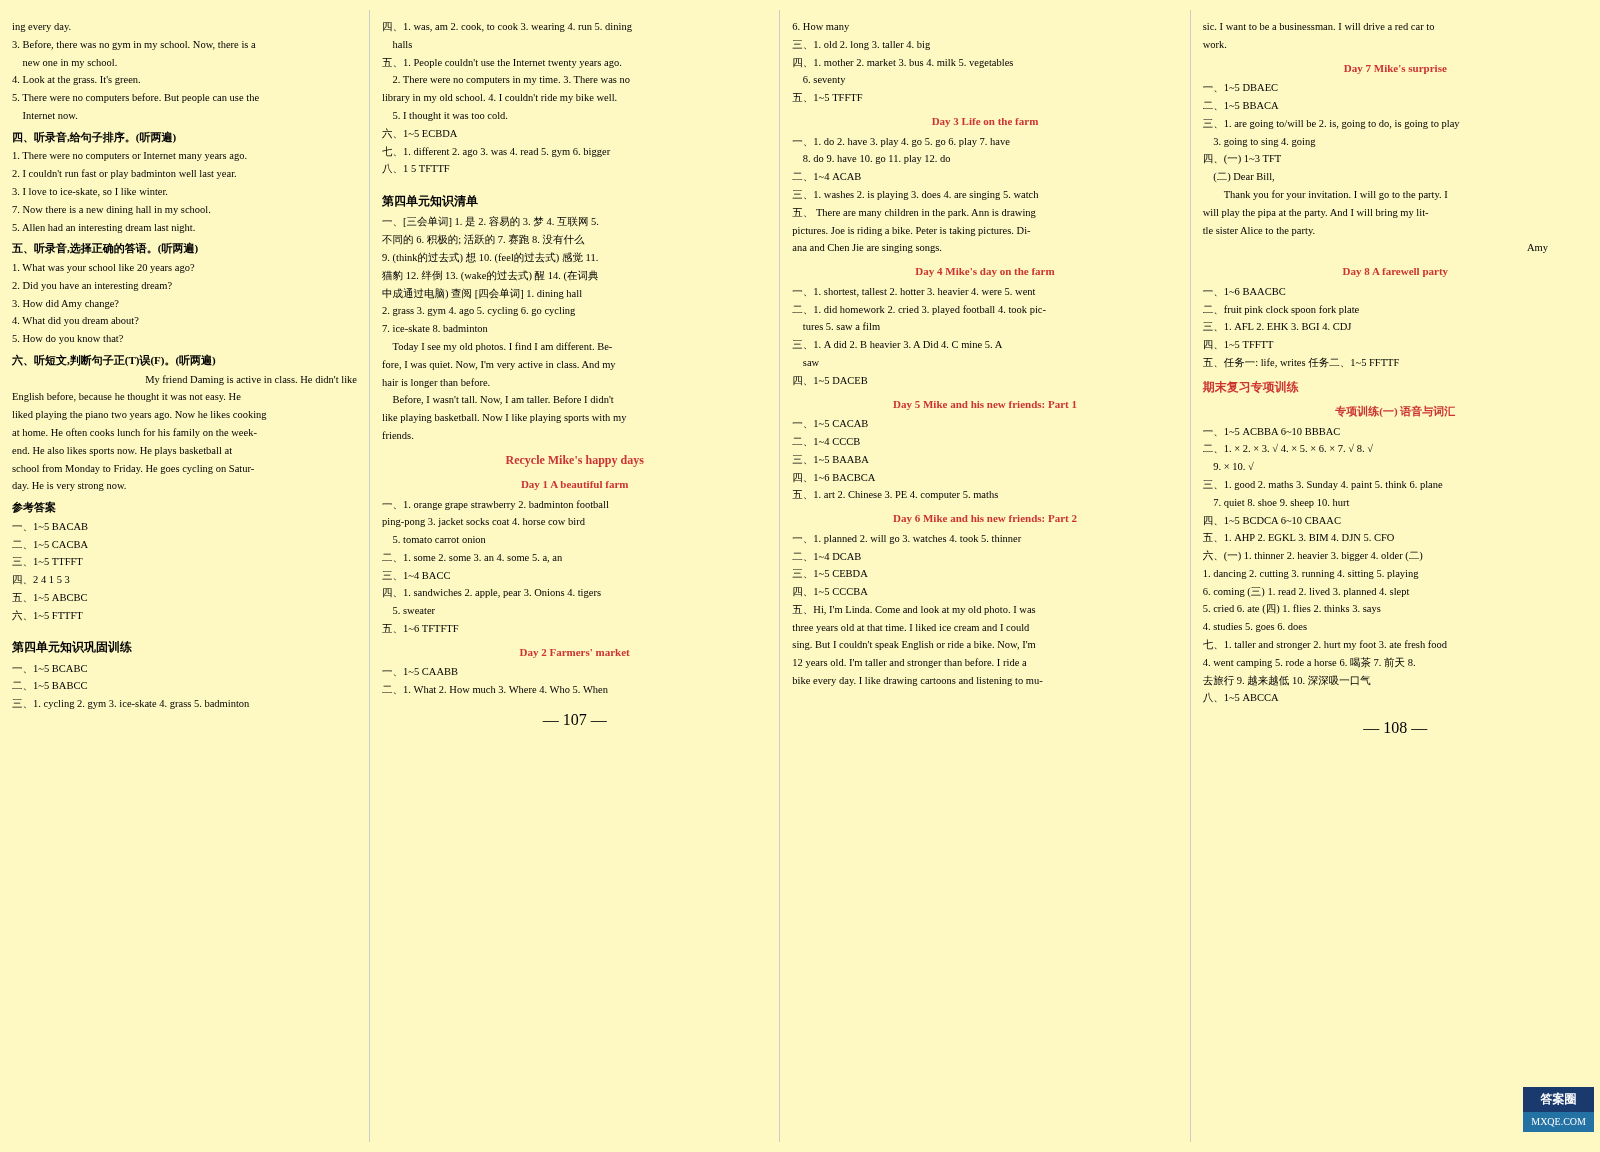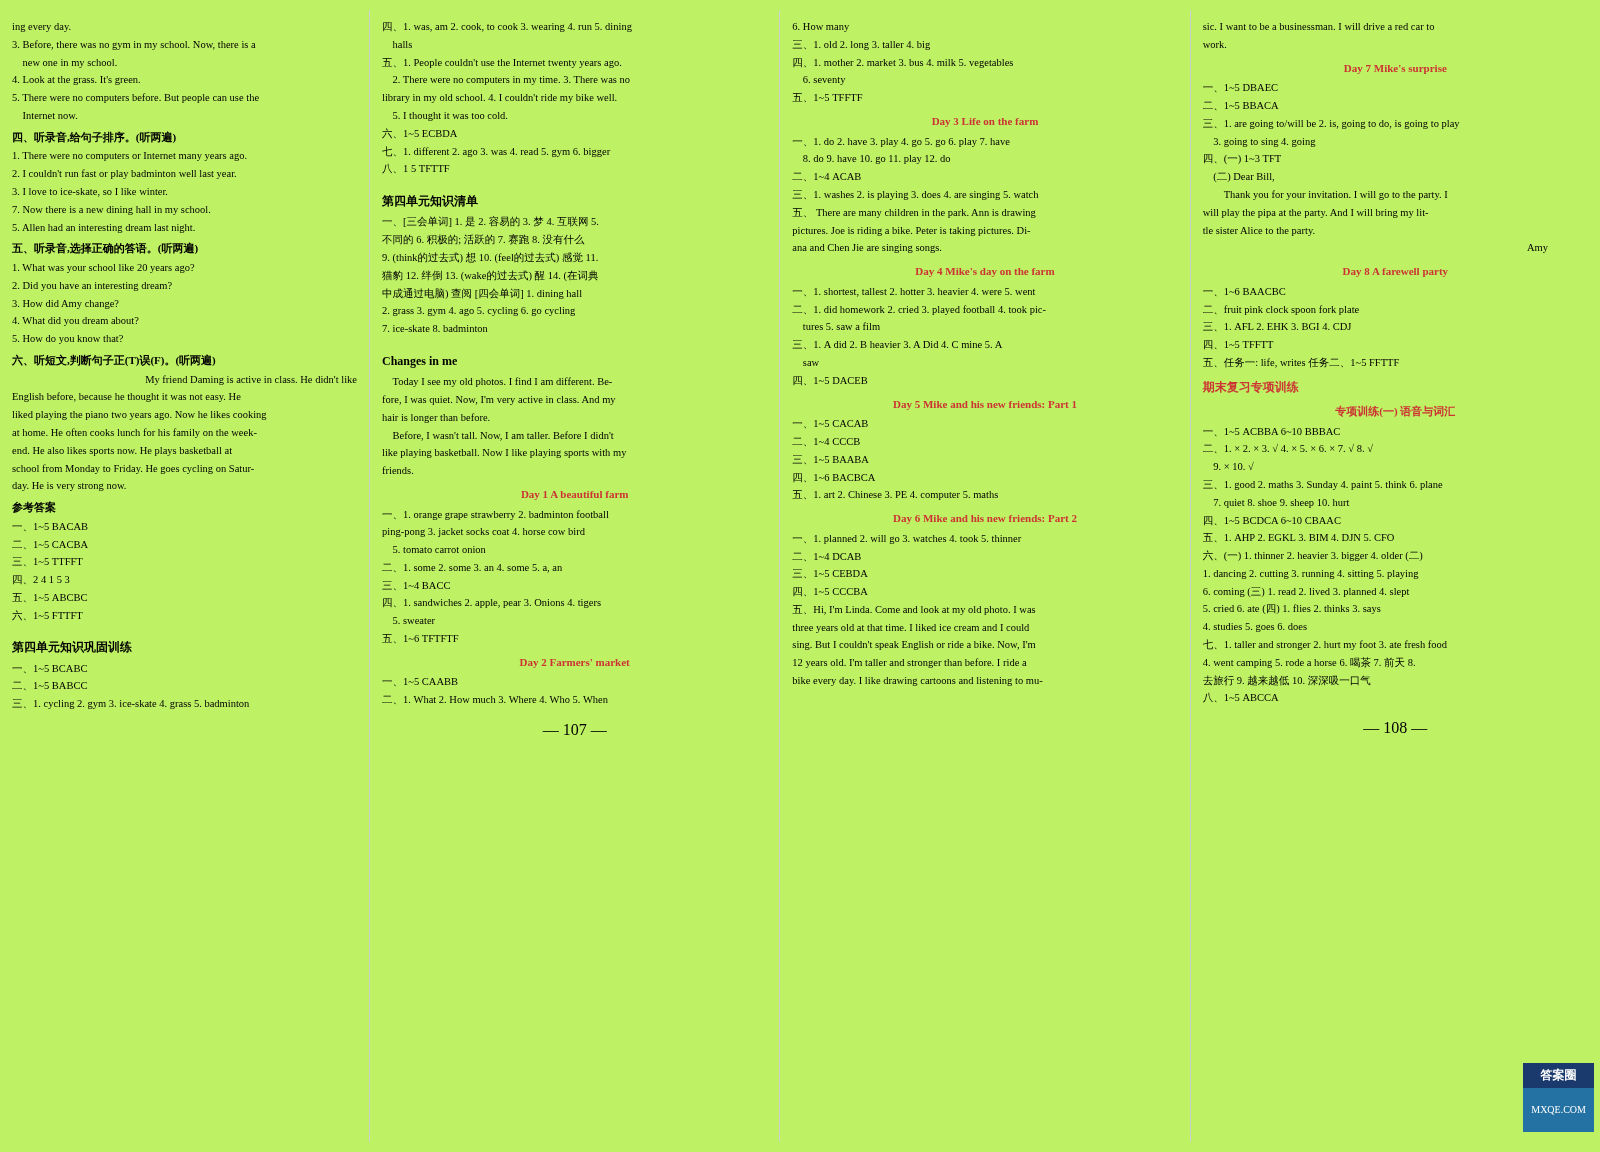--- a/index.html
+++ b/index.html
@@ -8,21 +8,21 @@
       font-size: 11px;
       background: #fff;
       width: 1600px;
       min-height: 1152px;
       overflow: hidden;
     }
     .page-container {
       display: flex;
       width: 1600px;
       min-height: 1152px;
-      background: #bef264;
+      background: #fef9c3;
       padding: 10px 0;
     }
     .column {
       flex: 1;
       padding: 8px 12px;
       border-right: 1px solid #ccc;
       font-size: 10.5px;
       line-height: 1.6;
     }
     .column:last-child {
@@ -118,27 +118,27 @@
     <p>七、1. different  2. ago  3. was  4. read  5. gym  6. bigger</p>
     <p>八、1  5  TFTTF</p>
     <p class="unit-title">第四单元知识清单</p>
     <p>一、[三会单词] 1. 是  2. 容易的  3. 梦  4. 互联网  5.</p>
     <p>不同的  6. 积极的; 活跃的  7. 赛跑  8. 没有什么</p>
     <p>9. (think的过去式) 想  10. (feel的过去式) 感觉  11.</p>
     <p>猫豹  12. 绊倒  13. (wake的过去式) 醒  14. (在词典</p>
     <p>中成通过电脑) 查阅  [四会单词] 1. dining hall</p>
     <p>2. grass  3. gym  4. ago  5. cycling  6. go cycling</p>
     <p>7. ice-skate  8. badminton</p>
-    <p class="unit-title">Changes in me</p>
     <p style="text-indent:1em;">Today I see my old photos. I find I am different. Be-</p>
     <p>fore, I was quiet. Now, I'm very active in class. And my</p>
     <p>hair is longer than before.</p>
     <p style="text-indent:1em;">Before, I wasn't tall. Now, I am taller. Before I didn't</p>
     <p>like playing basketball. Now I like playing sports with my</p>
     <p>friends.</p>
+    <p class="recycle-title">Recycle  Mike's happy days</p>
     <p class="day-title">Day 1  A beautiful farm</p>
     <p>一、1. orange  grape  strawberry  2. badminton  football</p>
     <p>ping-pong  3. jacket  socks  coat  4. horse  cow  bird</p>
     <p style="text-indent:1em;">5. tomato  carrot  onion</p>
     <p>二、1. some  2. some  3. an  4. some  5. a, an</p>
     <p>三、1~4  BACC</p>
     <p>四、1. sandwiches  2. apple, pear  3. Onions  4. tigers</p>
     <p style="text-indent:1em;">5. sweater</p>
     <p>五、1~6  TFTFTF</p>
     <p class="day-title">Day 2  Farmers' market</p>
@@ -221,16 +221,16 @@
     <p>5. cried  6. ate  (四) 1. flies  2. thinks  3. says</p>
     <p>4. studies  5. goes  6. does</p>
     <p>七、1. taller and stronger  2. hurt my foot  3. ate fresh food</p>
     <p>4. went camping  5. rode a horse  6. 喝茶  7. 前天  8.</p>
     <p>去旅行  9. 越来越低  10. 深深吸一口气</p>
     <p>八、1~5  ABCCA</p>
     <div class="page-num">— 108 —</div>
 
     <div style="position:absolute; bottom:10px; right:6px;">
       <div style="background:#1a3a6e; color:#fff; padding:3px 10px; font-size:12px; font-weight:bold; text-align:center;">答案圈</div>
-      <div style="background:#2471a3; color:#fff; padding:14px 8px; font-size:10px; text-align:center;">MXQE.COM</div>
+      <div style="background:#2471a3; color:#fff; padding:2px 8px; font-size:10px; text-align:center;">MXQE.COM</div>
     </div>
   </div>
 </div>
 
 </body></html>

